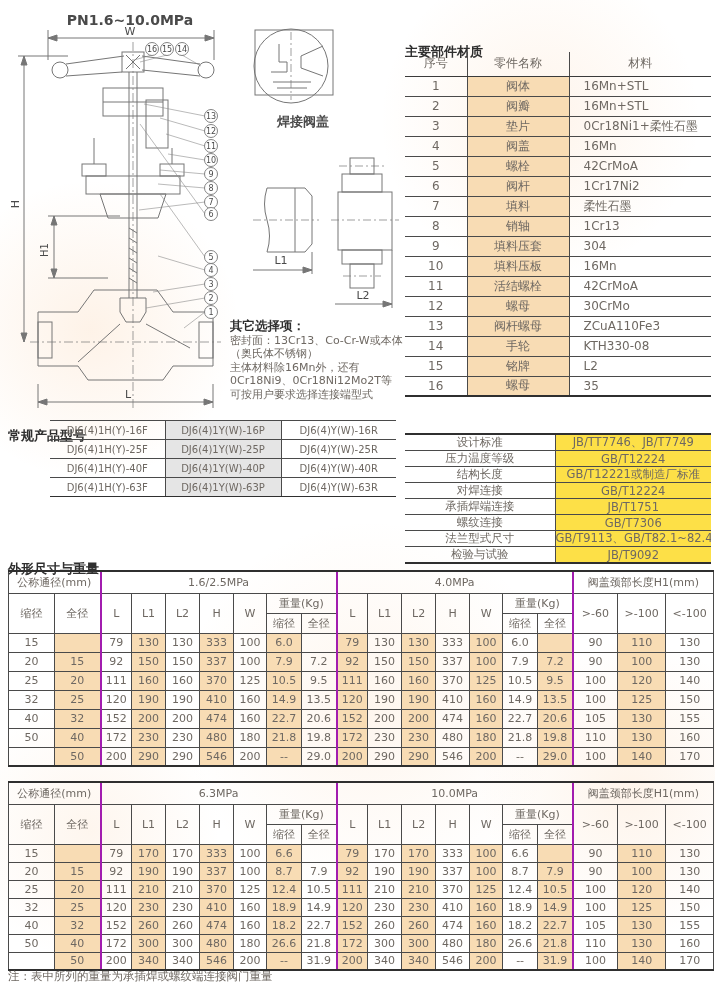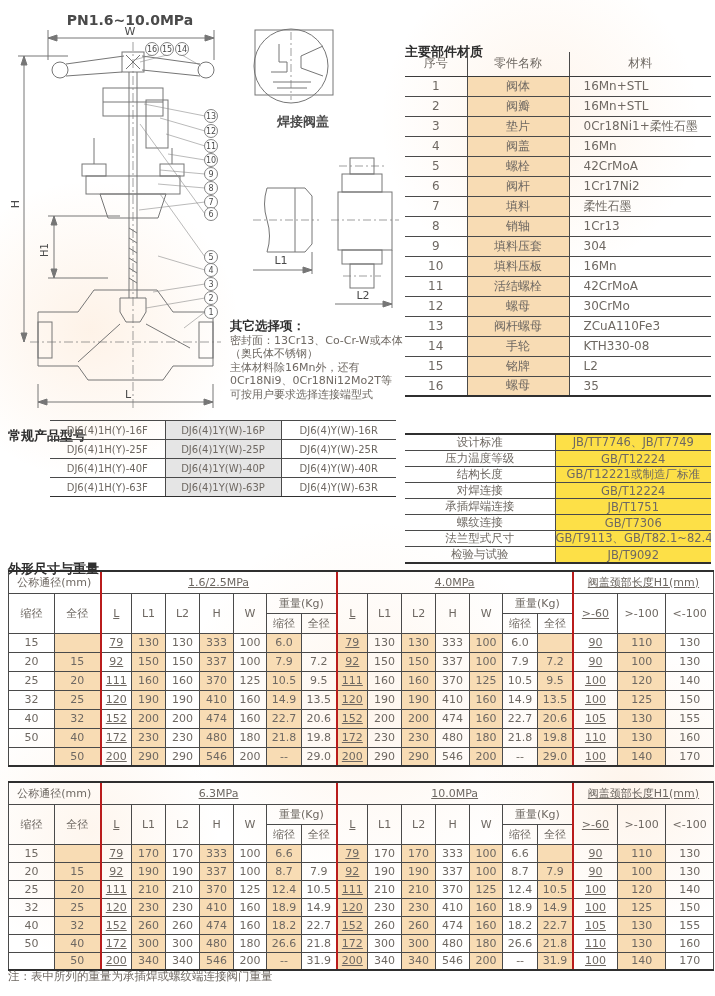--- a/index.html
+++ b/index.html
@@ -53,21 +53,21 @@
 
   
   .dim { position:absolute; left:8px; width:705px; font-size:11px; }
   .dim td, .dim th { border:1px solid #4a4a4a; text-align:center; font-weight:normal; color:#6e6862; }
   .dim tr.rA th { height:22px; font-size:11px; }
   .dim tr.rB th { height:20px; }
   .dim tr.rC th { height:20px; }
   .dim tbody td { height:19px; }
   #dim2 tbody td { height:18px; }
   .dim .tan { background:#f8dcb4; }
-  .dim .gsep { border-left:2px solid #b91c1c;text-decoration:underline; }
+  .dim .gsep { border-left:2px solid #a21caf; }
   .dim tr.rA th { border-top:2px solid #2f2f2f; }
   .dim tbody tr:last-child td { border-bottom:2px solid #2f2f2f; }
 
   
   .options-note { position:absolute; left:230px; top:319px; width:182px; font-size:11px; line-height:13.6px; color:#6e6862; }
   .options-note .on-title { font-weight:bold; color:#2f2f2f; font-size:12.5px; margin-bottom:1px; }
 
   .footnote { position:absolute; left:8px; top:969px; font-size:11.5px; color:#6e6862; }
 </style>
 </head>

